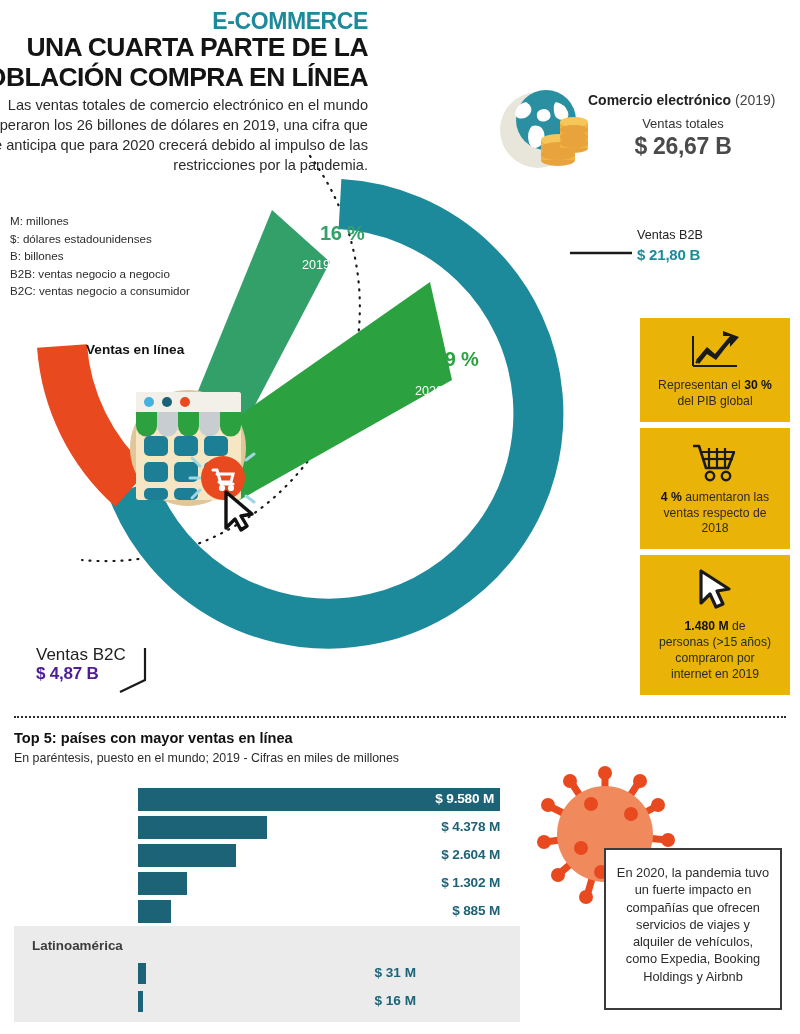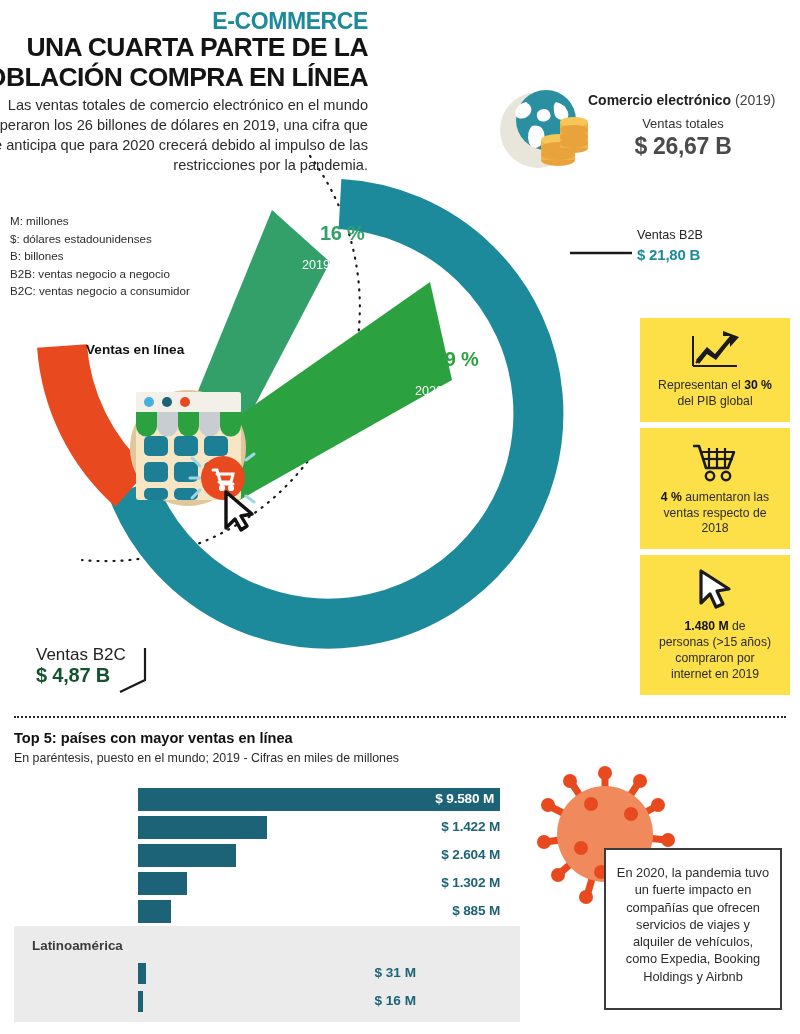--- a/index.html
+++ b/index.html
@@ -59,42 +59,42 @@
     position:absolute;left:637px;top:228px;font-size:12.6px;color:#222;white-space:nowrap;
   }
   .b2b-val{
     position:absolute;left:637px;top:246px;font-size:15px;font-weight:bold;
     color:#1d8a9b;white-space:nowrap;letter-spacing:-0.2px;
   }
   .b2c-lab{
     position:absolute;left:36px;top:645px;font-size:17px;color:#222;white-space:nowrap;
   }
   .b2c-val{
-    position:absolute;left:36px;top:664px;font-size:20px;font-weight:bold;
-    color:#14532d;white-space:nowrap;letter-spacing:-0.2px;
+    position:absolute;left:36px;top:664px;font-size:17px;font-weight:bold;
+    color:#4c1d95;white-space:nowrap;letter-spacing:-0.2px;
   }
   .ventas-linea{
     position:absolute;left:86px;top:342px;font-size:13.6px;font-weight:bold;color:#111;
   }
   .pct{
     position:absolute;font-size:20px;font-weight:bold;letter-spacing:-0.3px;
   }
   .pct.p19{left:320px;top:222px;color:#33a06a;}
   .pct.p20{left:434px;top:348px;color:#2ba23f;}
   .yr{position:absolute;font-size:12.6px;color:#ffffff;font-weight:normal;}
   .yr.y19{left:302px;top:258px;}
   .yr.y20{left:415px;top:384px;}
 
   
   .store{position:absolute;left:122px;top:370px;width:142px;height:162px;}
 
   
   .cards{position:absolute;left:640px;top:318px;width:150px;}
   .card{
-    background:#fde047;width:150px;box-sizing:border-box;
+    background:#eab308;width:150px;box-sizing:border-box;
     padding:12px 8px 12px 8px;margin-bottom:6px;text-align:center;
   }
   .card .ico{display:block;margin:0 auto 8px auto;}
   .card .txt{font-size:12.2px;line-height:1.3;color:#2b2b2b;}
   .card .txt b{font-weight:bold;color:#111;}
 
   
   .divider{
     position:absolute;left:14px;top:716px;width:772px;height:0;
     border-top:2px dotted #2b2b2b;
@@ -304,21 +304,21 @@
 
     <div class="row onbar">
 
       <div class="bar" style="width:362px"></div>
       <div class="val">$ 9.580 M</div>
     </div>
 
     <div class="row">
 
       <div class="bar" style="width:129px"></div>
-      <div class="val">$ 1.422 M</div>
+      <div class="val">$ 4.378 M</div>
     </div>
 
     <div class="row">
 
       <div class="bar" style="width:98px"></div>
       <div class="val">$ 2.604 M</div>
     </div>
 
     <div class="row">
 

